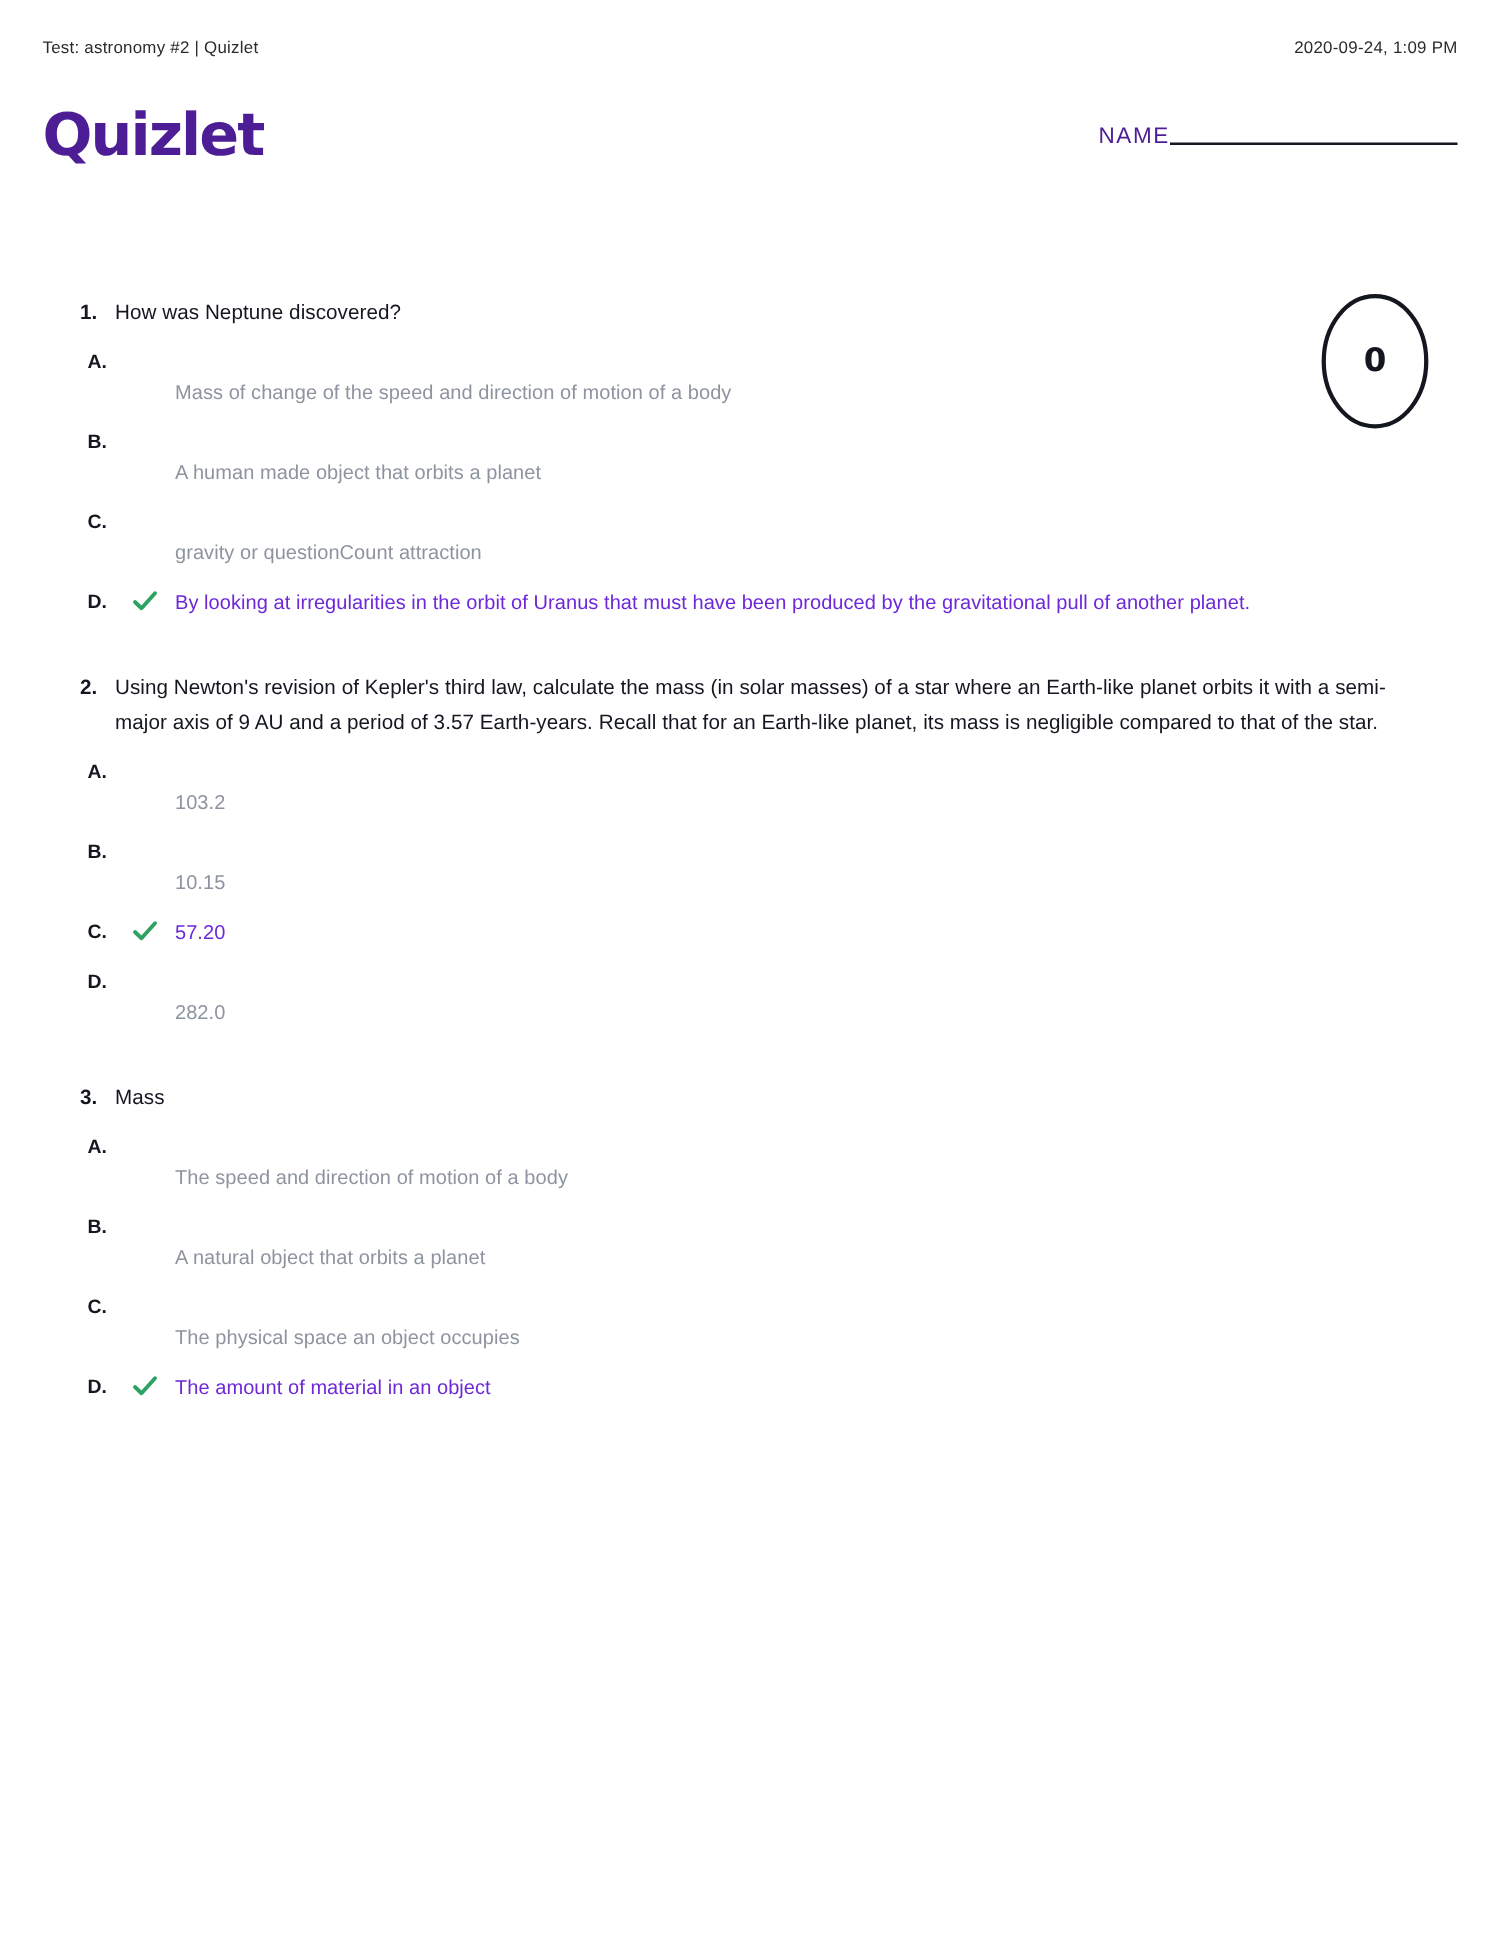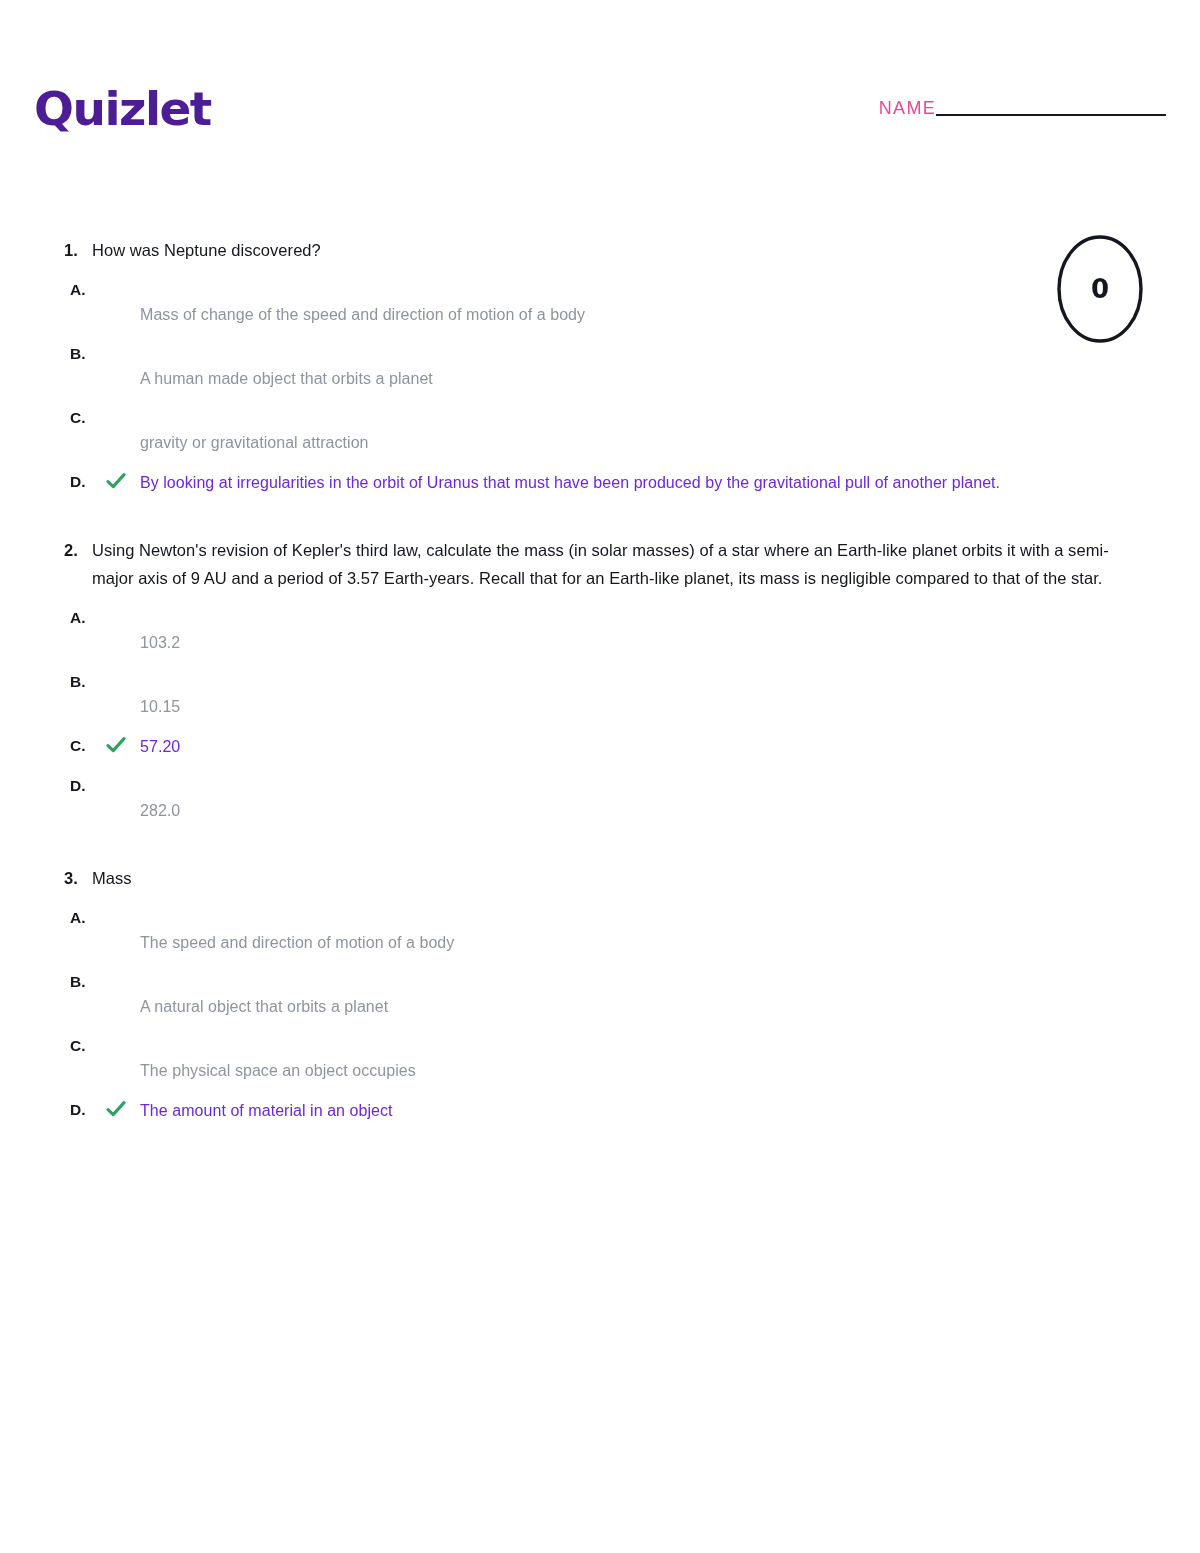--- a/index.html
+++ b/index.html
@@ -62,21 +62,21 @@
     position: absolute;
     right: 0;
     top: 24px;
     display: flex;
     align-items: flex-end;
     gap: 0px;
   }
   .name-label {
     font-size: 18px;
     letter-spacing: 1.3px;
-    color: #ec4899;
+    color: #4c1d95;
     line-height: 20px;
   }
   .name-rule {
     width: 230px;
     height: 0;
     border-bottom: 2.5px solid #14171f;
     margin-bottom: 2px;
   }
 
   
@@ -204,20 +204,24 @@
   .print-footer .pf-right {
     white-space: nowrap;
     padding-left: 20px;
   }
 </style>
 </head>
 <body>
 
 <div class="page">
 
+  <div class="print-header">
+    <span>Test: astronomy #2 | Quizlet</span>
+    <span class="ph-right">2020-09-24, 1:09 PM</span>
+  </div>
 
   <div class="brand-row">
     <div class="logo">Quizlet</div>
     <div class="name-field">
       <span class="name-label">NAME</span>
       <span class="name-rule"></span>
     </div>
   </div>
 
   <div class="score-badge">
@@ -246,21 +250,21 @@
           <div class="opt-letter">B.</div>
           <div class="opt-check"></div>
           <div class="opt-body">
             <div class="opt-text">A human made object that orbits a planet</div>
           </div>
         </div>
         <div class="option plain">
           <div class="opt-letter">C.</div>
           <div class="opt-check"></div>
           <div class="opt-body">
-            <div class="opt-text">gravity or gravitational attraction</div>
+            <div class="opt-text">gravity or questionCount attraction</div>
           </div>
         </div>
         <div class="option correct">
           <div class="opt-letter">D.</div>
           <div class="opt-check">
             <svg width="20" height="18" viewBox="0 0 20 18">
               <path d="M2 9.6 L7.2 14.6 L18 2.6" fill="none" stroke="#2da261" stroke-width="3.1" stroke-linecap="round" stroke-linejoin="round"></path>
             </svg>
           </div>
           <div class="opt-body">

